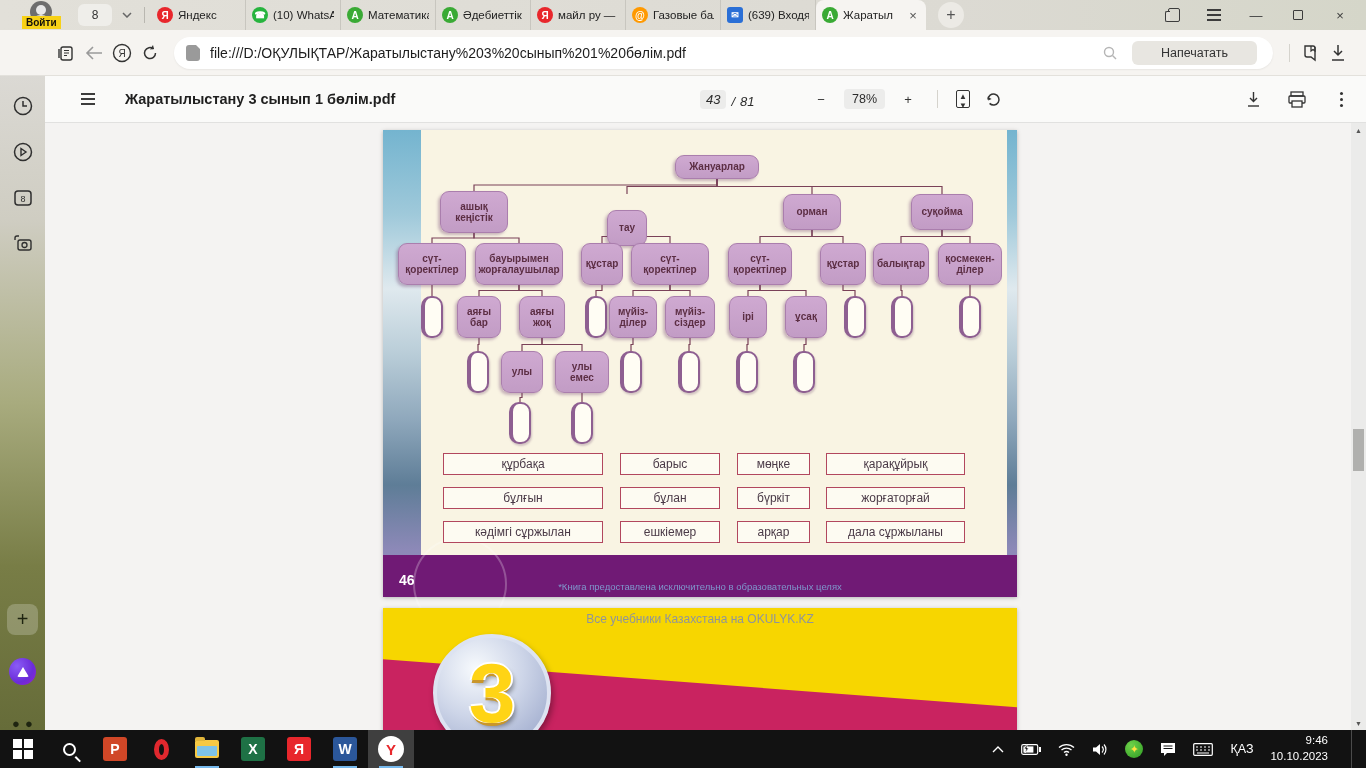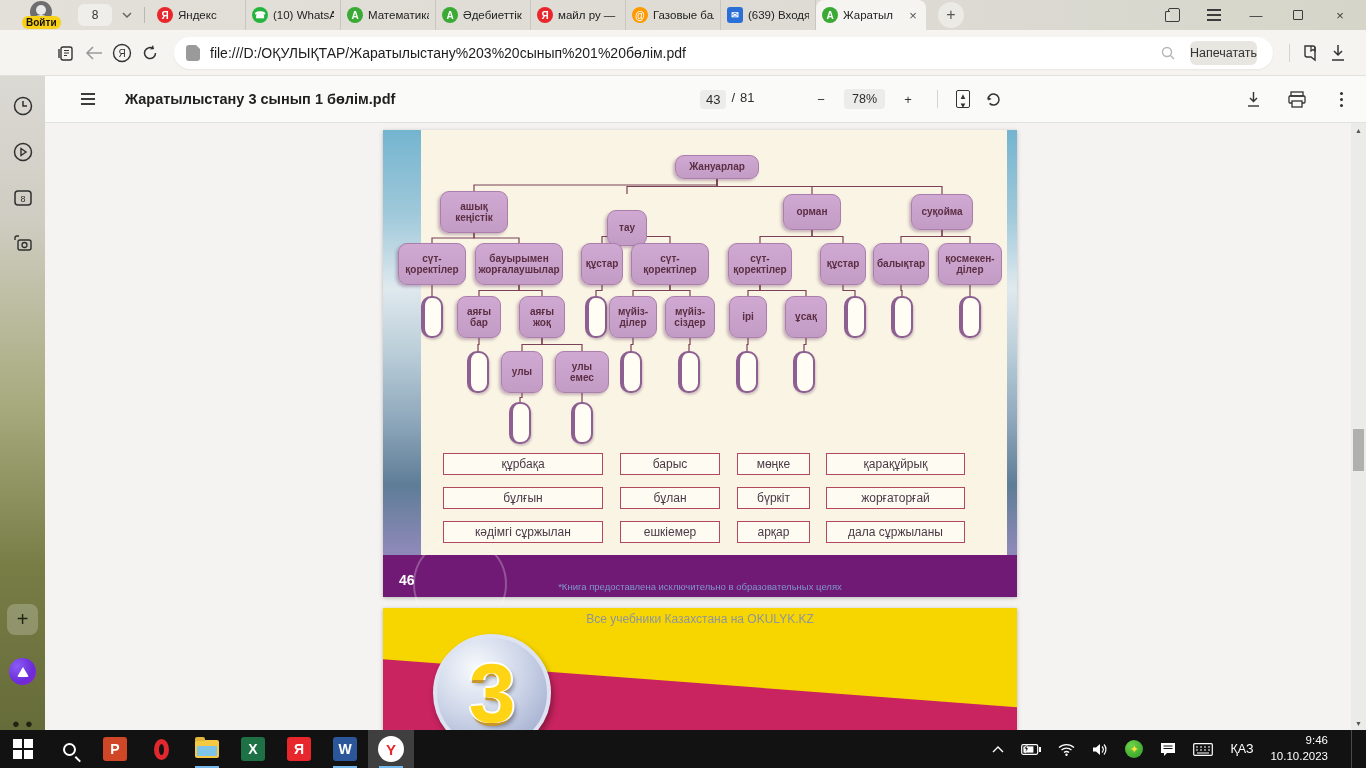--- a/index.html
+++ b/index.html
@@ -7,21 +7,21 @@
 
   
   .tabbar { position:absolute; left:0; top:0; width:1366px; height:30px;
     background:linear-gradient(90deg,#e2e0d9 0%,#dcdad3 70%,#d5d6c9 100%); display:flex; align-items:center; }
   .profile-wrap { position:relative; width:64px; height:30px; flex:0 0 auto; }
   .avatar { position:absolute; left:30px; top:1px; width:22px; height:22px; border-radius:50%;
     background:#6e6e6e; overflow:hidden; }
   .avatar:before { content:""; position:absolute; left:6px; top:4px; width:10px; height:10px; border-radius:50%; background:#e8e8e8; }
   .avatar:after { content:""; position:absolute; left:2px; top:14px; width:18px; height:12px; border-radius:50%; background:#e8e8e8; }
   .login-badge { position:absolute; left:22px; top:16px; background:#f7d117; color:#14100a;
-    font-size:10px; font-weight:bold; padding:1px 4px; border-radius:6px; }
+    font-size:10px; font-weight:bold; padding:1px 4px; border-radius:0; }
   .tabcount-pill { margin-left:14px; width:34px; height:22px; background:#efeeea; border-radius:6px;
     display:flex; align-items:center; justify-content:center; font-size:12px; color:#333; }
   .chevron-down { width:22px; height:22px; margin-left:4px; display:flex; align-items:center; justify-content:center; color:#666; }
   .tab-divider { width:1px; height:16px; background:#b9b7b0; margin:0 6px; }
   .tabs { display:flex; height:30px; align-items:flex-end; }
   .tab { width:95px; height:30px; display:flex; align-items:center; gap:5px; padding:0 6px;
     font-size:11.5px; color:#222; border-right:1px solid #c8c6bf; overflow:hidden; white-space:nowrap; }
   .tab.active { background:#f6f4f1; border-radius:8px 8px 0 0; border-right:none; width:110px; }
   .tab-label { overflow:hidden; text-overflow:clip; flex:1; }
   .fav { flex:0 0 16px; width:16px; height:16px; border-radius:50%; color:#fff; font-size:10px; font-weight:bold;
@@ -46,40 +46,40 @@
   
   .addrbar { position:absolute; left:0; top:30px; width:1366px; height:46px; background:#f6f4f1;
     display:flex; align-items:center; border-bottom:1px solid #e3e1dc; }
   .addr-icon { color:#4a4a4a; display:flex; align-items:center; justify-content:center; width:28px; height:28px; flex:0 0 auto; }
   .addr-left-gap { width:52px; flex:0 0 auto; }
   .url-field { flex:1; height:32px; margin:0 10px; background:#fff; border-radius:16px;
     display:flex; align-items:center; padding:0 8px 0 12px; box-shadow:0 1px 2px rgba(0,0,0,.06); }
   .doc-chip { width:14px; height:16px; background:#9a9a9a; border-radius:3px; margin-right:10px; position:relative; }
   .doc-chip:before { content:""; position:absolute; right:-1px; top:-1px; border:3px solid #fff; border-left-color:transparent; border-bottom-color:transparent; }
   .url-text { font-size:14px; color:#1d1d1d; flex:1; overflow:hidden; white-space:nowrap; }
-  .print-btn { background:#e8e6e1; color:#333; border-radius:6px; font-size:12.5px; padding:5px 0; margin:0 8px; }
+  .print-btn { background:#e8e6e1; color:#333; border-radius:6px; font-size:12.5px; padding:5px 29px; margin:0 8px; }
   .vsep { width:1px; height:18px; background:#d5d3cd; margin:0 6px; }
 
   
   .sidebar { position:absolute; left:0; top:76px; width:45px; height:654px;
     background:linear-gradient(180deg,#dbd9d4 0%,#cfcdc2 22%,#a8ab7e 50%,#787d46 75%,#666c39 100%); }
   .sb-icon { position:absolute; left:9px; width:27px; height:27px; color:#2f2f2f; display:flex; align-items:center; justify-content:center; }
   .sb-plus { position:absolute; left:7px; top:528px; width:31px; height:31px; border-radius:8px;
     background:rgba(255,255,255,.22); color:#1e2410; font-size:20px; display:flex; align-items:center; justify-content:center; }
   .sb-alice { position:absolute; left:9px; top:582px; width:27px; height:27px; border-radius:50%;
     background:radial-gradient(circle at 30% 30%,#8a5cf5,#6b2bd9 60%,#9b1fd0); display:flex; align-items:center; justify-content:center; }
   .sb-alice .tri { width:0; height:0; border-left:6px solid transparent; border-right:6px solid transparent; border-bottom:10px solid #fff; border-radius:2px; }
   .sb-dots { position:absolute; left:12px; top:640px; color:#1e2410; font-size:13px; letter-spacing:2px; }
 
   
   .pdfarea { position:absolute; left:45px; top:76px; width:1321px; height:654px; }
   .pdftoolbar { position:absolute; left:0; top:0; width:100%; height:47px; background:#fafaf9;
     border-bottom:1px solid #e1e1e0; display:flex; align-items:center; font-size:13px; color:#2c2c2c; }
   .pt-title { margin-left:26px; font-size:14.5px; font-weight:bold; color:#1f1f1f; }
-  .pt-pages { position:absolute; left:655px; display:flex; align-items:flex-start; gap:5px; }
+  .pt-pages { position:absolute; left:655px; display:flex; align-items:flex-end; gap:5px;font-style:italic; }
   .page-cur { background:#ececeb; border-radius:4px; padding:2px 6px; }
   .pt-zoom { position:absolute; left:765px; display:flex; align-items:center; gap:12px; }
   .zoom-pill { background:#ececeb; border-radius:4px; padding:3px 8px; font-size:12.5px; }
   .pt-right { position:absolute; right:14px; display:flex; align-items:center; gap:22px; }
   .pt-btn { display:flex; align-items:center; justify-content:center; width:22px; height:22px; color:#333; }
   .fit-icon { width:14px; height:18px; border:1.4px solid #333; border-radius:2px; position:relative; font-size:8px; display:flex; flex-direction:column; align-items:center; justify-content:space-between; padding:1px 0; color:#333; }
   .kebab { width:3px; height:3px; border-radius:50%; background:#333; box-shadow:0 6px 0 #333, 0 -6px 0 #333; }
 
   .pdfcontent { position:absolute; left:0; top:47px; width:100%; height:607px; background:#f4f3f2; overflow:hidden; }
 

